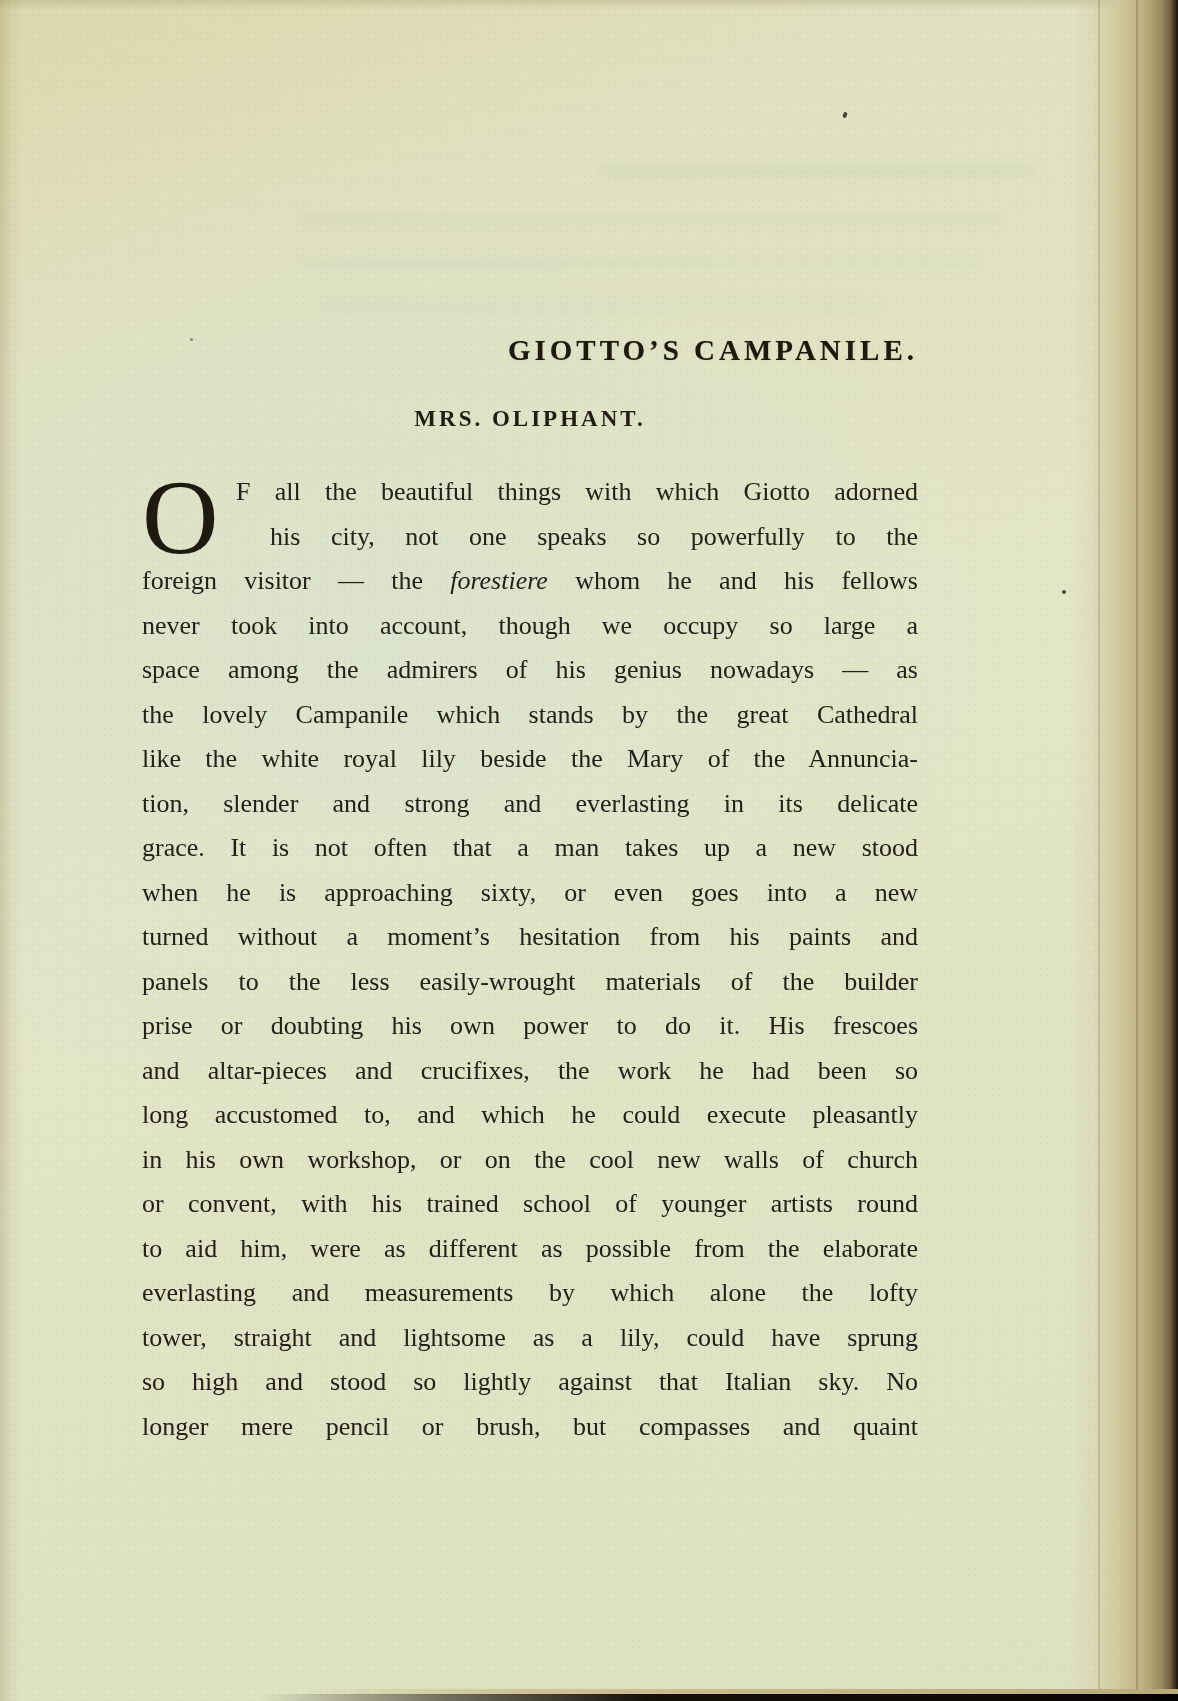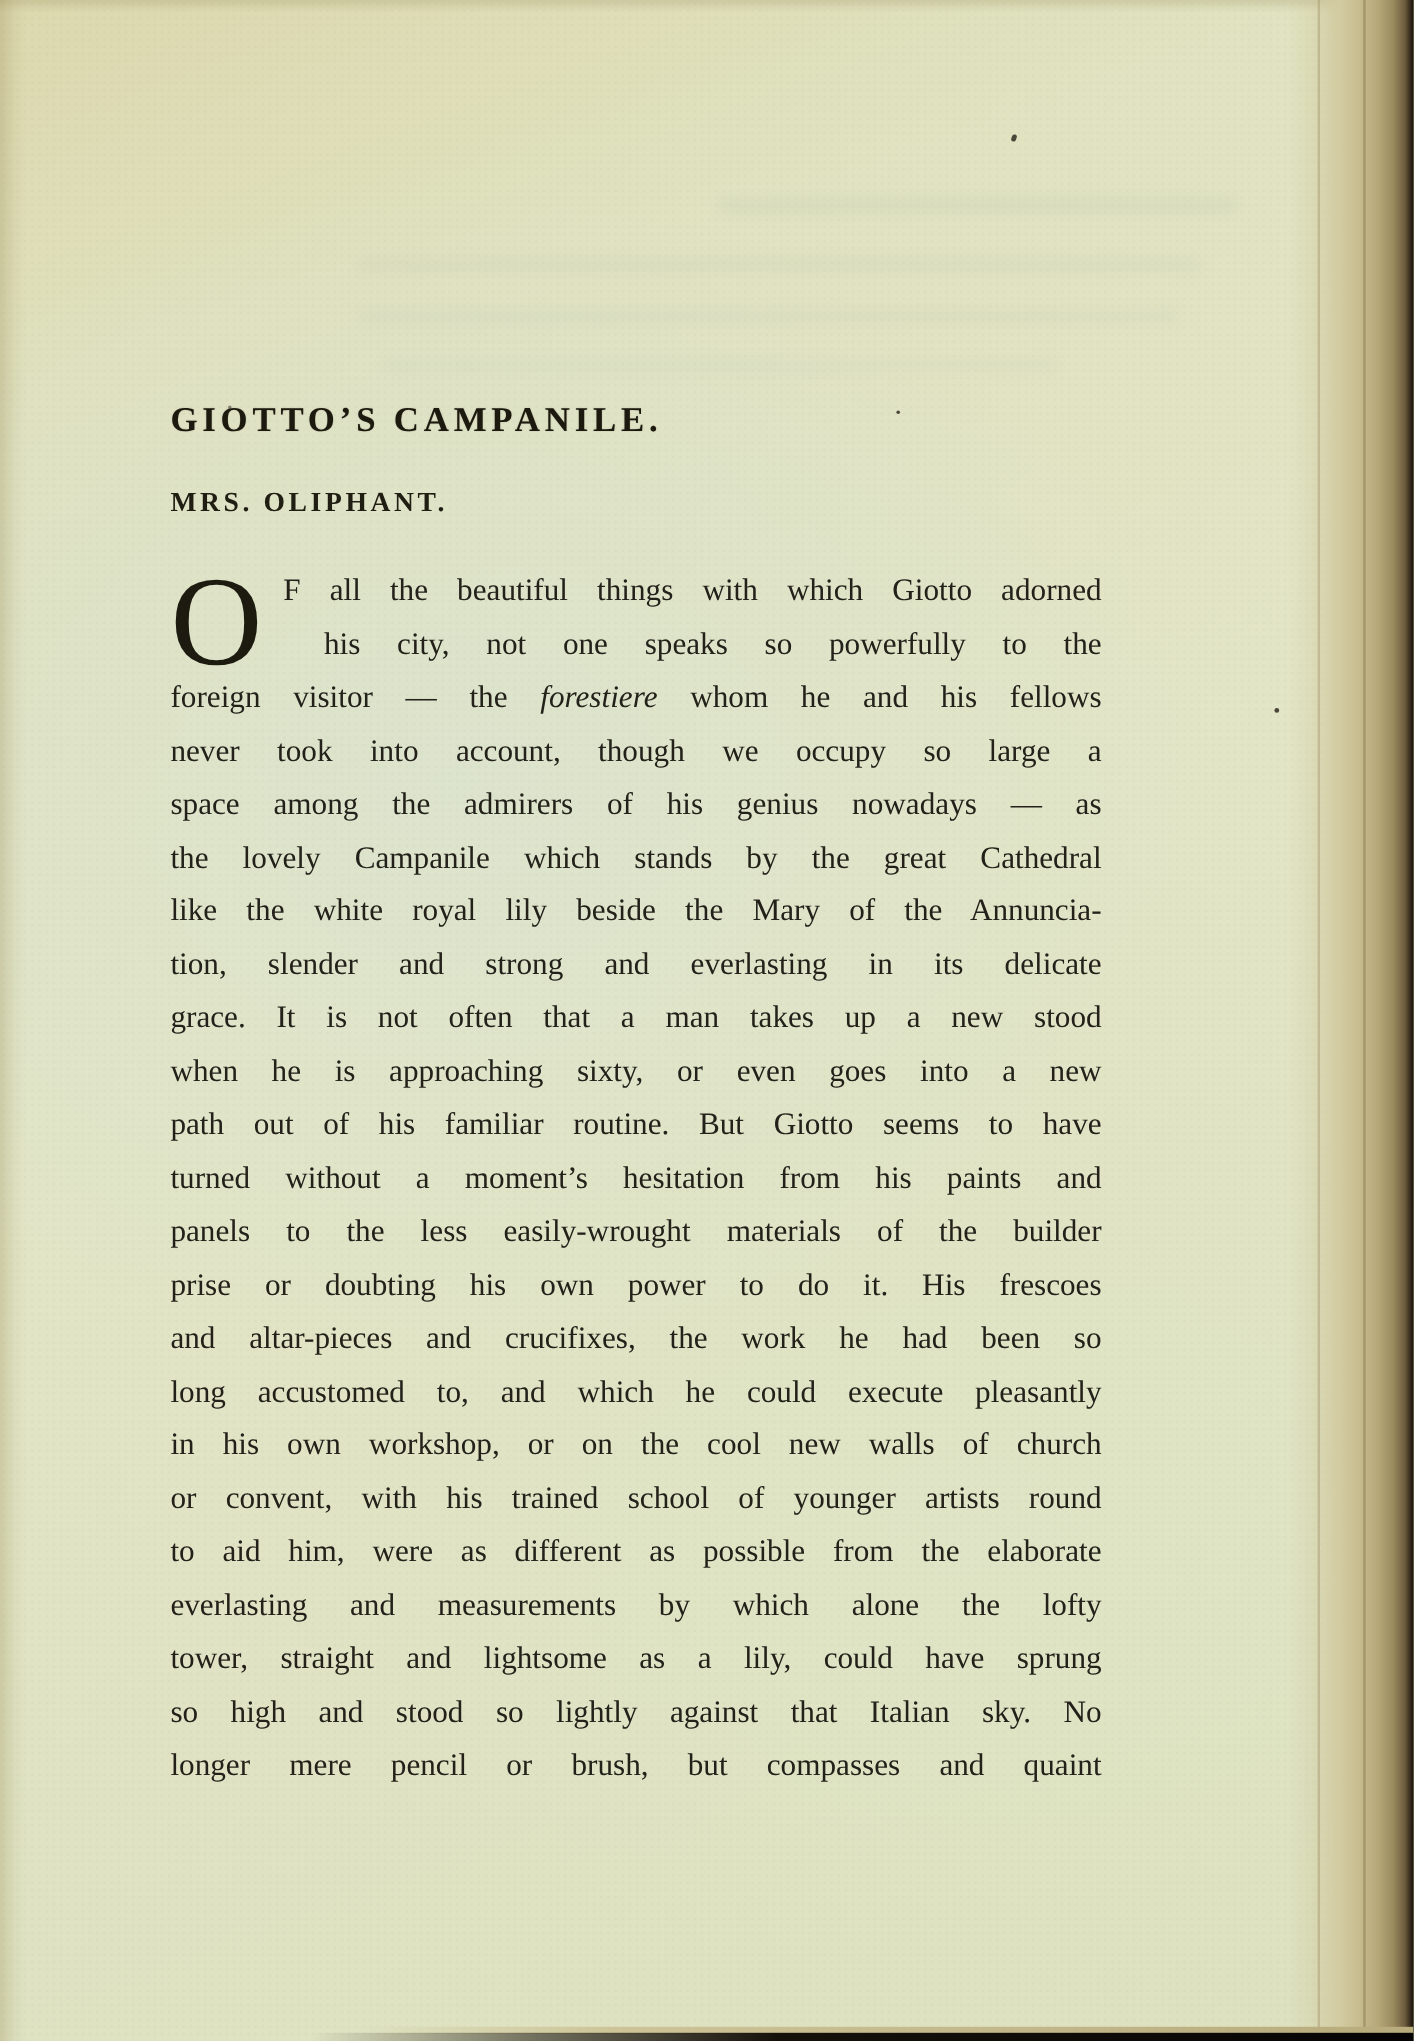--- a/index.html
+++ b/index.html
@@ -39,26 +39,26 @@
     background:linear-gradient(to right, rgba(23,16,10,0) 22%, rgba(23,16,10,0.55) 38%, #15100a 55%, #060403 100%);}
   
   .speck{position:absolute;border-radius:50%;background:#4a463a;pointer-events:none;}
   .s1{left:843px;top:112px;width:4px;height:6px;transform:rotate(20deg);border-radius:2px;}
   .s2{left:1062px;top:590px;width:4px;height:4px;}
   .s3{left:747px;top:342px;width:3px;height:3px;}
   .s4{left:190px;top:338px;width:3px;height:3px;opacity:.6;}
   
   .title{
     position:absolute;left:142px;top:334px;width:776px;margin:0;
-    text-align:left;font-size:29px;font-weight:700;letter-spacing:4px;
+    text-align:right;font-size:29px;font-weight:700;letter-spacing:4px;
     color:#1c190f;text-shadow:0 0 1px rgba(30,25,10,0.35);
   }
   .author{
     position:absolute;left:142px;top:406px;width:776px;margin:0;
-    text-align:left;font-size:23px;font-weight:700;letter-spacing:3px;
+    text-align:center;font-size:23px;font-weight:700;letter-spacing:3px;
     color:#201d12;
   }
   .body-text{
     position:absolute;left:142px;top:470px;width:776px;
     color:#23211a;font-size:26px;
   }
   .line{
     line-height:44.5px;height:44.5px;
     text-align:justify;text-align-last:justify;
     word-spacing:2px;
@@ -91,21 +91,20 @@
     <div class="line">F all the beautiful things with which Giotto adorned</div>
     <div class="line indent2">his city, not one speaks so powerfully to the</div>
     <div class="line"><span>foreign visitor — the </span><span class="it">forestiere</span><span> whom he and his fellows</span></div>
     <div class="line">never took into account, though we occupy so large a</div>
     <div class="line">space among the admirers of his genius nowadays — as</div>
     <div class="line">the lovely Campanile which stands by the great Cathedral</div>
     <div class="line">like the white royal lily beside the Mary of the Annuncia-</div>
     <div class="line">tion, slender and strong and everlasting in its delicate</div>
     <div class="line">grace. It is not often that a man takes up a new stood</div>
     <div class="line">when he is approaching sixty, or even goes into a new</div>
-    <div class="line">path out of his familiar routine. But Giotto seems to have</div>
     <div class="line">turned without a moment’s hesitation from his paints and</div>
     <div class="line">panels to the less easily-wrought materials of the builder</div>
     <div class="line">prise or doubting his own power to do it. His frescoes</div>
     <div class="line">and altar-pieces and crucifixes, the work he had been so</div>
     <div class="line">long accustomed to, and which he could execute pleasantly</div>
     <div class="line">in his own workshop, or on the cool new walls of church</div>
     <div class="line">or convent, with his trained school of younger artists round</div>
     <div class="line">to aid him, were as different as possible from the elaborate</div>
     <div class="line">everlasting and measurements by which alone the lofty</div>
     <div class="line">tower, straight and lightsome as a lily, could have sprung</div>

